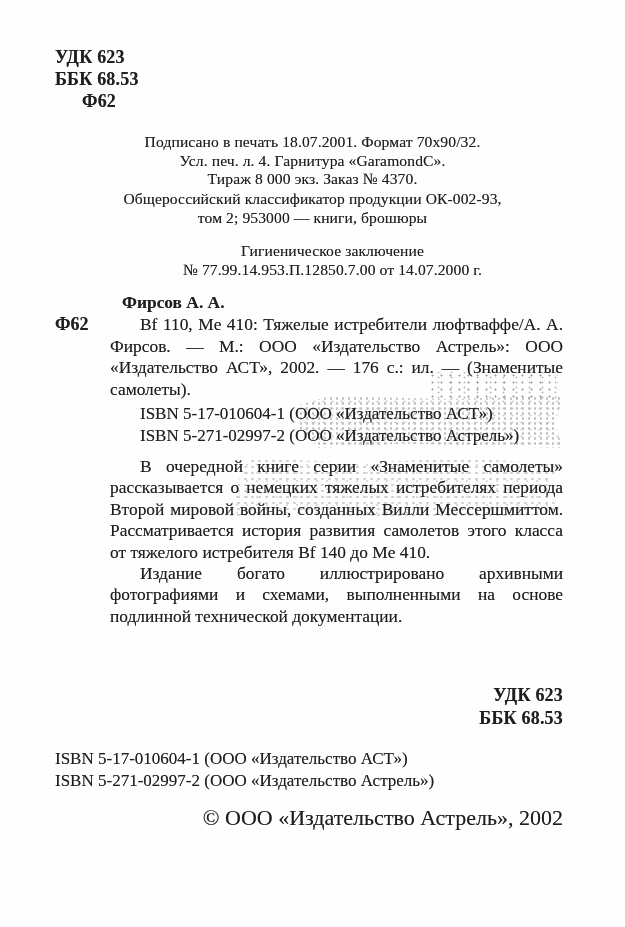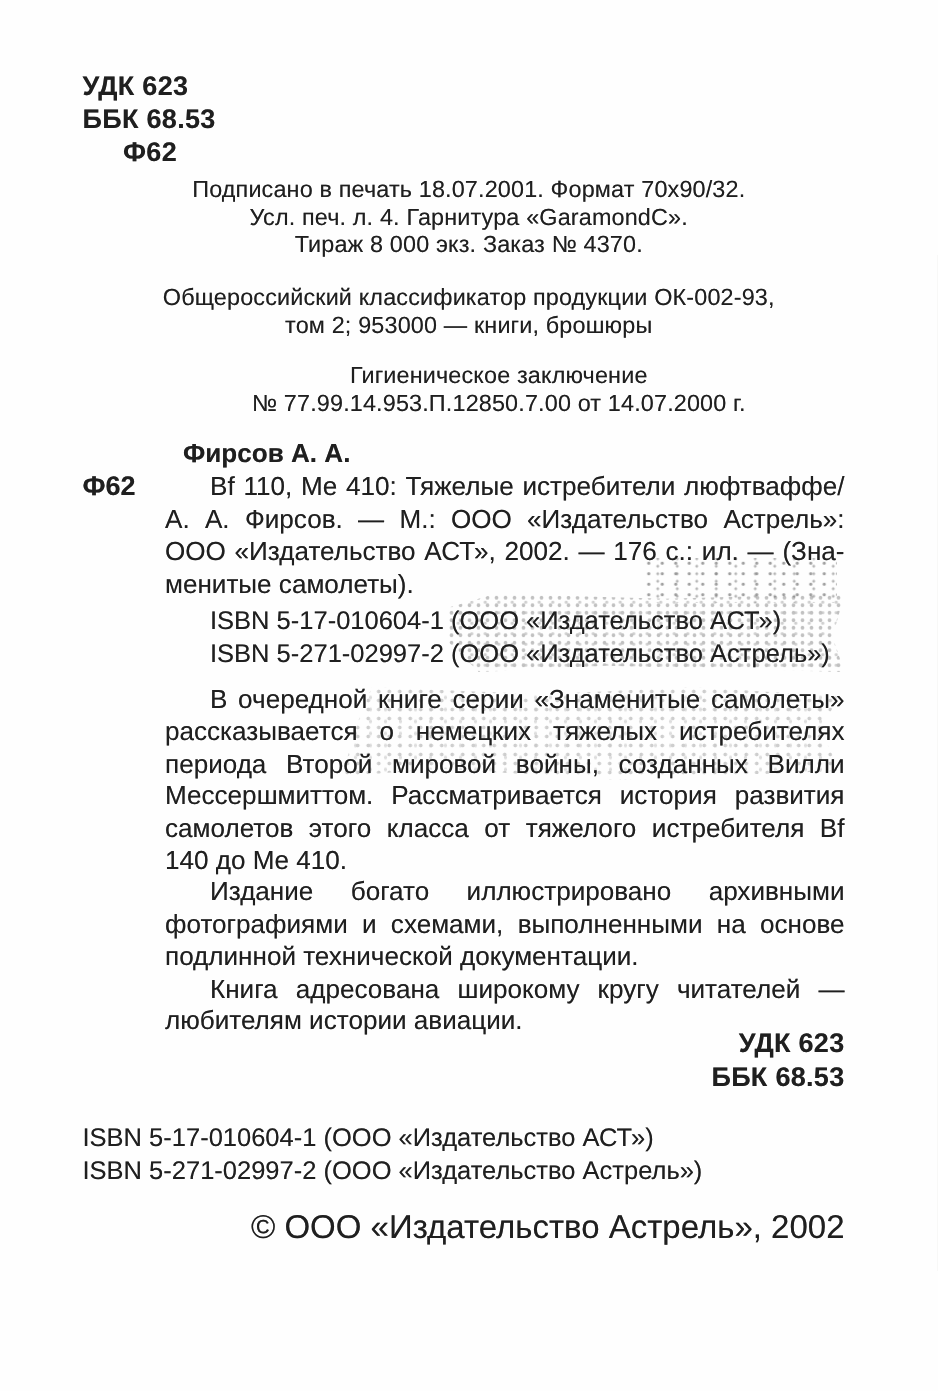--- a/index.html
+++ b/index.html
@@ -1,33 +1,33 @@
 <!DOCTYPE html>
 <html lang="ru"><head>
 <meta charset="utf-8">
 <style>
   html,body{margin:0;padding:0;background:#f4f4f2;}
   .page{
     position:relative;
     width:625px;height:927px;
     background:#fefefe;
-    font-family:Liberation Sans, sans-serif;
+    font-family:Liberation Serif, serif;
     color:#1f1f1f;
     overflow:hidden;
     text-shadow:0 0 .35px rgba(31,31,31,.55);
   }
   .abs{position:absolute;}
 
   
   .top-codes{left:55px;top:46px;font-size:18px;line-height:22px;font-weight:bold;letter-spacing:.2px;}
   .top-codes .author-code{padding-left:27px;}
 
   
   .centered{left:0;width:625px;text-align:center;font-size:15.6px;line-height:18.7px;letter-spacing:.1px;}
-  .imprint{top:118px;}
+  .imprint{top:133px;}
   .classifier{top:190px;}
   .hygiene{top:242px;padding-left:20px;}
 
   
   .card{left:110px;top:292px;width:453px;font-size:17.4px;line-height:21.8px;}
   .card .card-author{font-weight:bold;margin-left:12px;}
   .card .card-code{position:absolute;left:-55px;top:22px;font-weight:bold;font-size:18px;}
   .card .card-desc{margin:0;text-indent:30px;text-align:justify;}
 
   .isbn-card{left:140px;top:403px;font-size:17px;line-height:21.8px;}
@@ -111,21 +111,20 @@
   </div>
 
   <div class="abs isbn-card">
     <div>ISBN 5-17-010604-1 (ООО «Издательство АСТ»)</div>
     <div>ISBN 5-271-02997-2 (ООО «Издательство Астрель»)</div>
   </div>
 
   <div class="abs annotation">
     <p>В очередной книге серии «Знаменитые самоле­ты» рассказывается о немецких тяжелых истребите­лях периода Второй мировой войны, созданных Вилли Мессершмиттом. Рассматривается история развития самолетов этого класса от тяжелого истре­бителя Bf 140 до Me 410.</p>
     <p>Издание богато иллюстрировано архивными фотографиями и схемами, выполненными на осно­ве подлинной технической документации.</p>
-    <p>Книга адресована широкому кругу читателей — любителям истории авиации.</p>
   </div>
 
   <div class="abs bottom-codes">
     <div>УДК 623</div>
     <div>ББК 68.53</div>
   </div>
 
   <div class="abs isbn-bottom">
     <div>ISBN 5-17-010604-1 (ООО «Издательство АСТ»)</div>
     <div>ISBN 5-271-02997-2 (ООО «Издательство Астрель»)</div>

